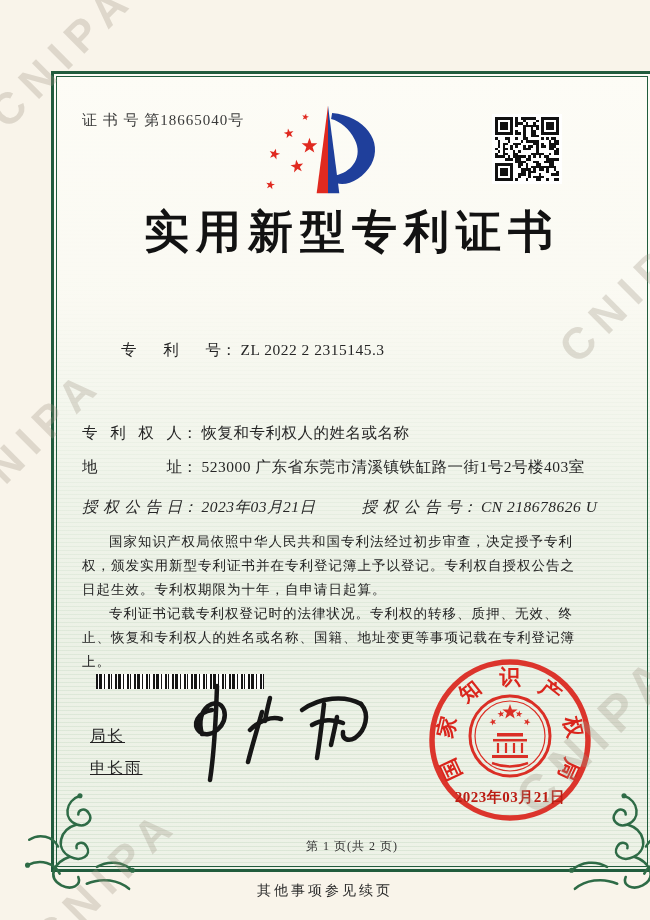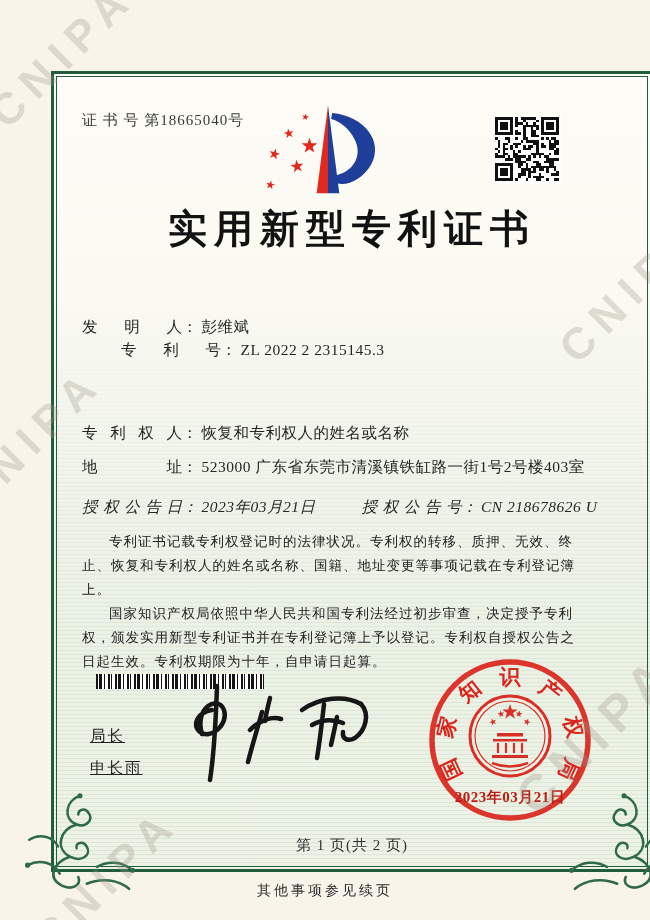--- a/index.html
+++ b/index.html
@@ -31,21 +31,21 @@
       repeating-linear-gradient(180deg,#dce7d7 0 1px,#f1f4ea 1px 4px);
     z-index:1;
   }
   .cert-inner{position:absolute;inset:2px;border:1px solid var(--frame_green,#215c3d);pointer-events:none;}
   
   .cert-no{position:absolute;left:28px;top:37px;font-size:15px;color:#3a3a3a;letter-spacing:1px;}
   .logo{position:absolute;left:204px;top:28px;width:140px;height:96px;}
   .qr{position:absolute;left:438px;top:40px;width:64px;height:64px;background:#fff;padding:3px;}
   .title{
     position:absolute;left:0;right:0;top:128px;text-align:center;
-    font-size:39px;font-weight:bold;color:#121212;letter-spacing:7px;
+    font-size:45px;font-weight:bold;color:#121212;letter-spacing:7px;
   }
   
   .row{position:absolute;left:28px;font-size:15.5px;color:#262626;white-space:nowrap;}
   .lbl{display:inline-block;width:100px;text-align:justify;text-align-last:justify;vertical-align:top;}
   .colon{margin-right:4px;}
   .val{letter-spacing:0.5px;}
   .r1{top:190px;} .r2{top:243px;} .r3{top:266px;margin-left:39px;} .r4{top:313px;}
   .r5{top:349px;} .r6{top:383px;} .r7{top:423px;font-style:italic;}
   .pair2{margin-left:46px;}
   
@@ -59,21 +59,21 @@
       #151515 15px 16px,#fff 16px 19px);}
   .signer{position:absolute;left:36px;font-family:"Liberation Sans","DejaVu Sans",sans-serif;
     font-size:15.5px;color:#222;letter-spacing:2px;text-decoration:underline;}
   .signer-title{top:652px;} .signer-name{top:684px;}
   .signature{position:absolute;left:110px;top:600px;}
   .seal{position:absolute;left:372px;top:582px;width:168px;height:168px;}
   .seal text{font-family:"Liberation Serif","DejaVu Serif",serif;}
   .seal .arc-char{fill:var(--seal_red,#da251c);font-size:21px;font-weight:bold;}
   .seal-date{fill:#bb1d13;font-size:15px;font-weight:bold;letter-spacing:0.5px;}
   .page-no{position:absolute;left:0;right:0;bottom:14px;text-align:center;
-    font-size:15px;color:#333;letter-spacing:1px;}
+    font-size:12px;color:#333;letter-spacing:1px;}
   .footer-note{position:absolute;left:0;right:0;top:882px;text-align:center;z-index:2;
     font-size:14px;color:#2b2b2b;letter-spacing:3px;}
   
   .flourish{position:absolute;z-index:2;width:120px;height:110px;}
   .fl-left{left:-34px;bottom:-30px;}
   .fl-right{right:-34px;bottom:-30px;transform:scaleX(-1);}
 </style>
 </head>
 <body>
 
@@ -322,39 +322,36 @@
       <rect x="18" y="0" width="7" height="7" fill="#111"></rect>
       <rect x="19" y="1" width="5" height="5" fill="#fff"></rect>
       <rect x="20" y="2" width="3" height="3" fill="#111"></rect>
       <rect x="0" y="18" width="7" height="7" fill="#111"></rect>
       <rect x="1" y="19" width="5" height="5" fill="#fff"></rect>
       <rect x="2" y="20" width="3" height="3" fill="#111"></rect>
     </svg>
 
   <div class="title">实用新型专利证书</div>
 
-  <div class="row r2">
-    <span class="lbl">发明人</span><span class="colon">：</span><span class="val">彭维斌</span>
-  </div>
   <div class="row r3">
     <span class="lbl">专利号</span><span class="colon">：</span><span class="val">ZL 2022 2 2315145.3</span>
   </div>
   <div class="row r5">
     <span class="lbl">专利权人</span><span class="colon">：</span><span class="val">恢复和专利权人的姓名或名称</span>
   </div>
   <div class="row r6">
     <span class="lbl">地址</span><span class="colon">：</span><span class="val">523000 广东省东莞市清溪镇铁缸路一街1号2号楼403室</span>
   </div>
   <div class="row r7">
     <span class="lbl">授权公告日</span><span class="colon">：</span><span class="val">2023年03月21日</span><span class="lbl pair2">授权公告号</span><span class="colon">：</span><span class="val">CN 218678626 U</span>
   </div>
 
   <div class="paras">
+    <p>国家知识产权局依照中华人民共和国专利法经过初步审查，决定授予专利权，颁发实用新型专利证书并在专利登记簿上予以登记。专利权自授权公告之日起生效。专利权期限为十年，自申请日起算。</p>
     <p>专利证书记载专利权登记时的法律状况。专利权的转移、质押、无效、终止、恢复和专利权人的姓名或名称、国籍、地址变更等事项记载在专利登记簿上。</p>
-    <p>国家知识产权局依照中华人民共和国专利法经过初步审查，决定授予专利权，颁发实用新型专利证书并在专利登记簿上予以登记。专利权自授权公告之日起生效。专利权期限为十年，自申请日起算。</p>
   </div>
 
   <div class="barcode"></div>
 
   <div class="signer signer-title">局长</div>
   <div class="signer signer-name">申长雨</div>
 
   <svg class="signature" width="230" height="115" viewBox="0 0 230 115">
     <g stroke="#161616" stroke-width="4.5" fill="none" stroke-linecap="round" stroke-linejoin="round">
       <path d="M38,60 C30,34 54,20 60,36 C65,51 46,66 36,58 C27,51 34,38 48,36"></path>

